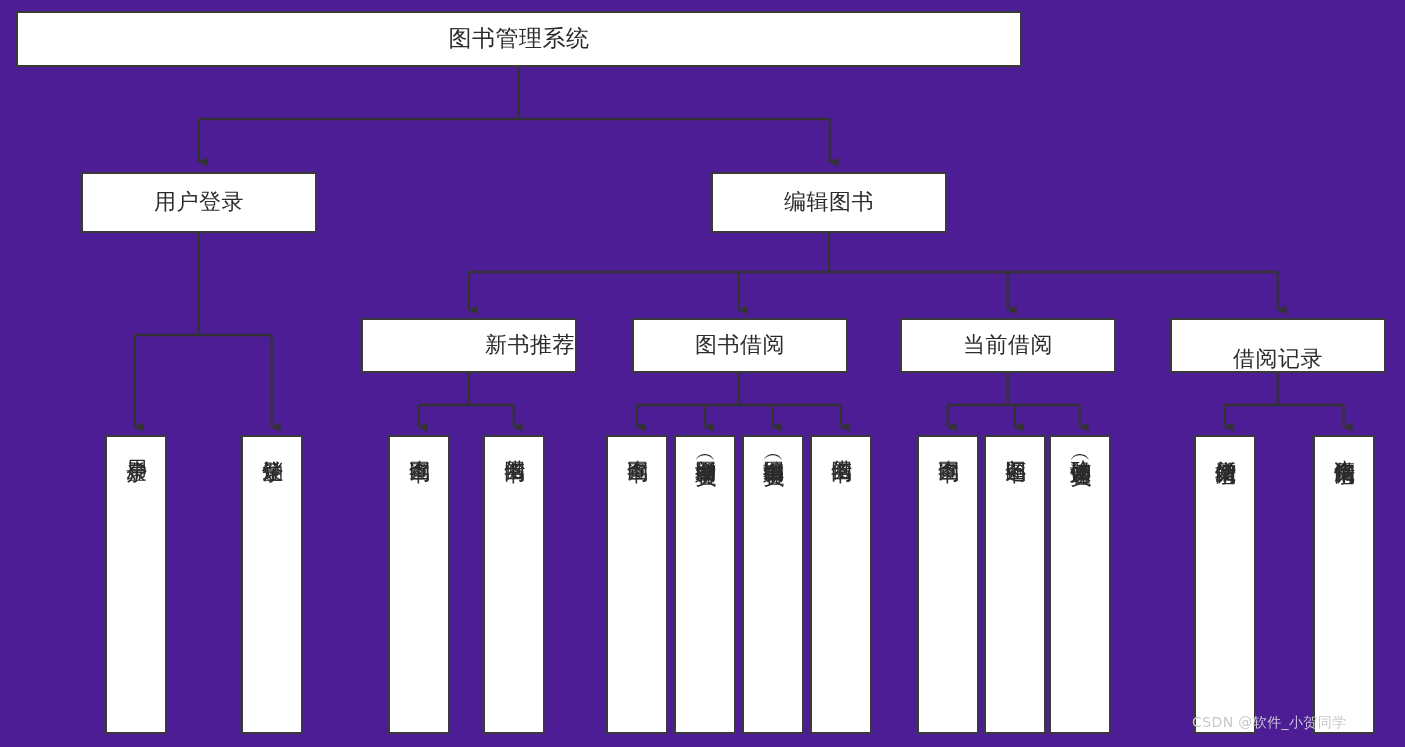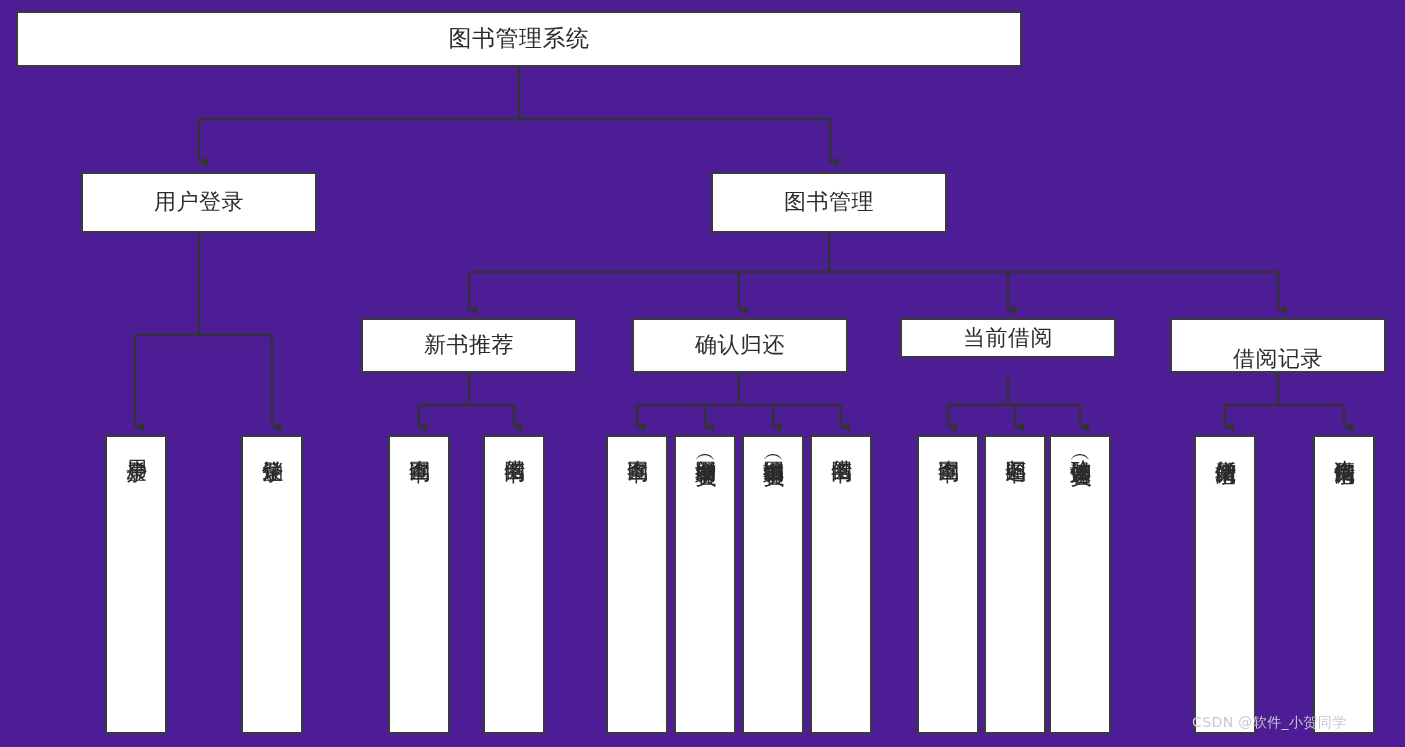--- a/index.html
+++ b/index.html
@@ -124,32 +124,32 @@
 
   <div class="node node-h node-root" style="left:16px; top:11px; width:1006px; height:56px;">
     <span>图书管理系统</span>
   </div>
 
   <div class="node node-h" style="left:81px; top:172px; width:236px; height:61px;">
     <span>用户登录</span>
   </div>
 
   <div class="node node-h" style="left:711px; top:172px; width:236px; height:61px;">
-    <span>图书管理</span>
-  </div>
-
-  <div class="node node-h" style="left:361px; top:318px; width:216px; height:55px;">
+    <span>编辑图书</span>
+  </div>
+
+  <div class="node node-h" style="left:361px; top:318px; width:216px; height:55px;justify-content:flex-end;">
     <span>新书推荐</span>
   </div>
 
   <div class="node node-h" style="left:632px; top:318px; width:216px; height:55px;">
-    <span>确认归还</span>
-  </div>
-
-  <div class="node node-h" style="left:900px; top:318px; width:216px; height:40px;">
+    <span>图书借阅</span>
+  </div>
+
+  <div class="node node-h" style="left:900px; top:318px; width:216px; height:55px;">
     <span>当前借阅</span>
   </div>
 
   <div class="node node-h" style="left:1170px; top:318px; width:216px; height:55px;align-items:flex-end;">
     <span>借阅记录</span>
   </div>
 
   <div class="node node-leaf" style="left:105px; top:435px; width:62px; height:299px;">
     <span class="vtext">用户登录</span>
   </div>

